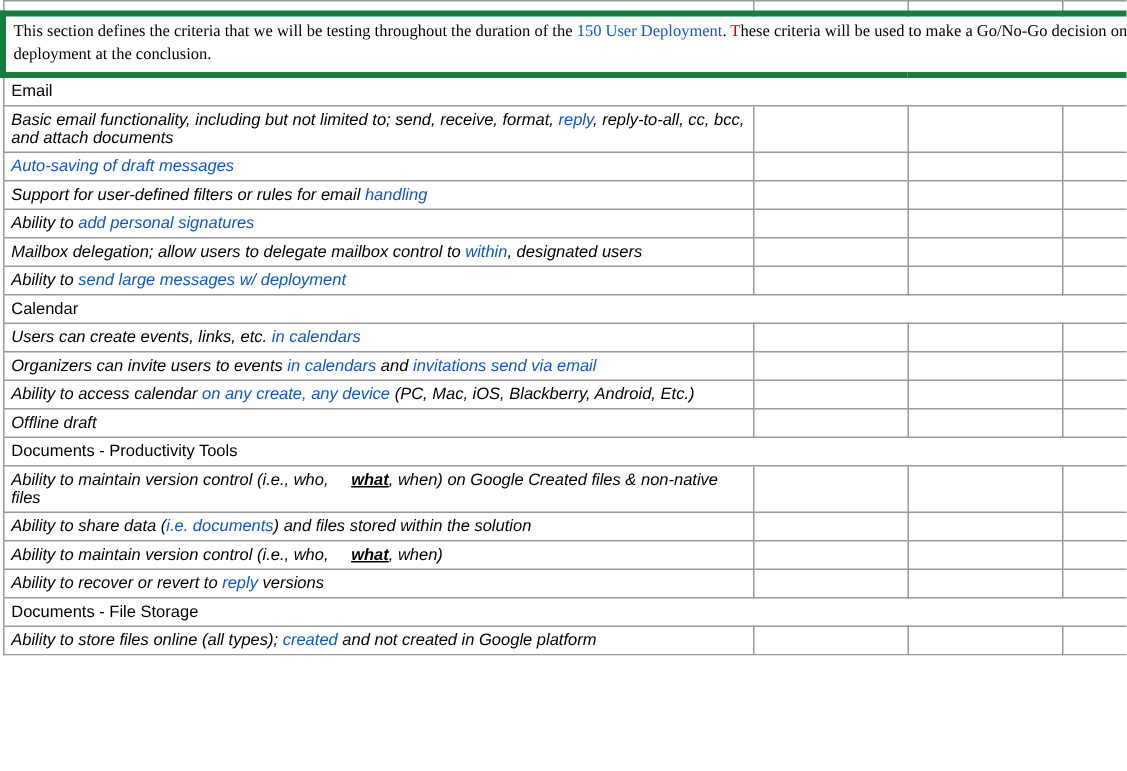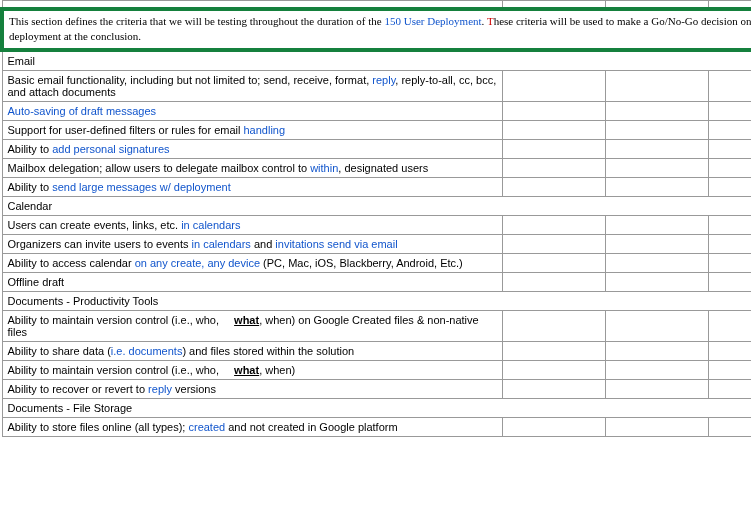--- a/index.html
+++ b/index.html
@@ -17,21 +17,21 @@
     th, td {
       border: 1px solid #999;
       padding: 3px 5px;
       vertical-align: top;
     }
     th {
       background: #fff;
       font-weight: bold;
       text-align: left;
     }
-    .col-app { width: 500px; }
+    .col-app { width: 500px; font-style: italic; }
     .col-notes { width: 103px; }
     .col-status { width: 103px; }
     .col-date { width: 102px; }
 
     .section-intro td {
       border: 4px solid #15803d;
       font-family: Liberation Serif, serif;
     }
     .intro-text {
       font-size: 11px;

